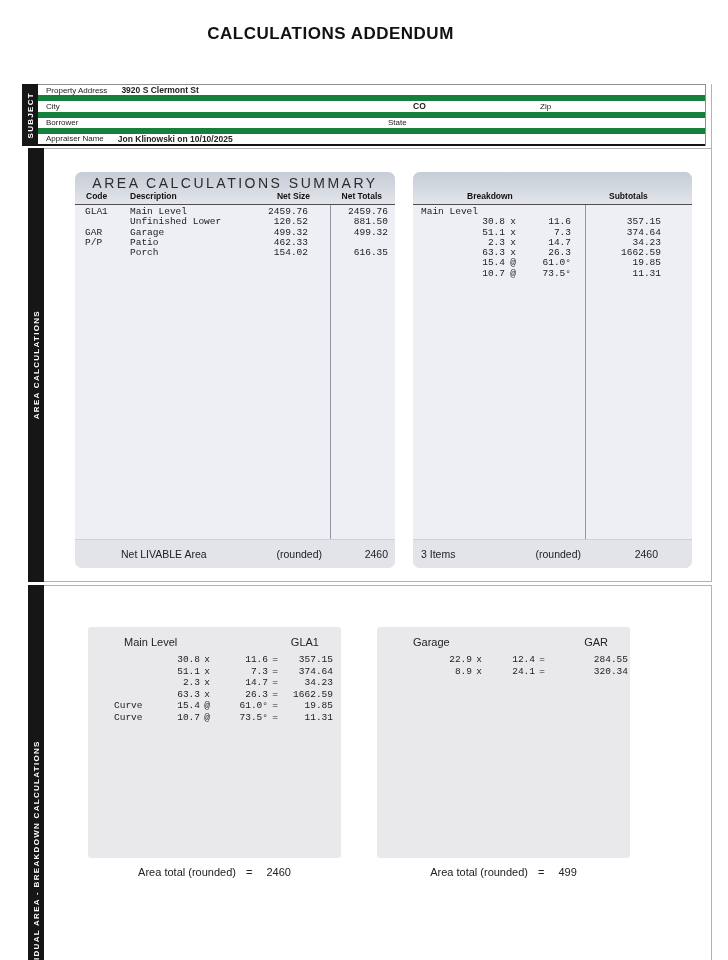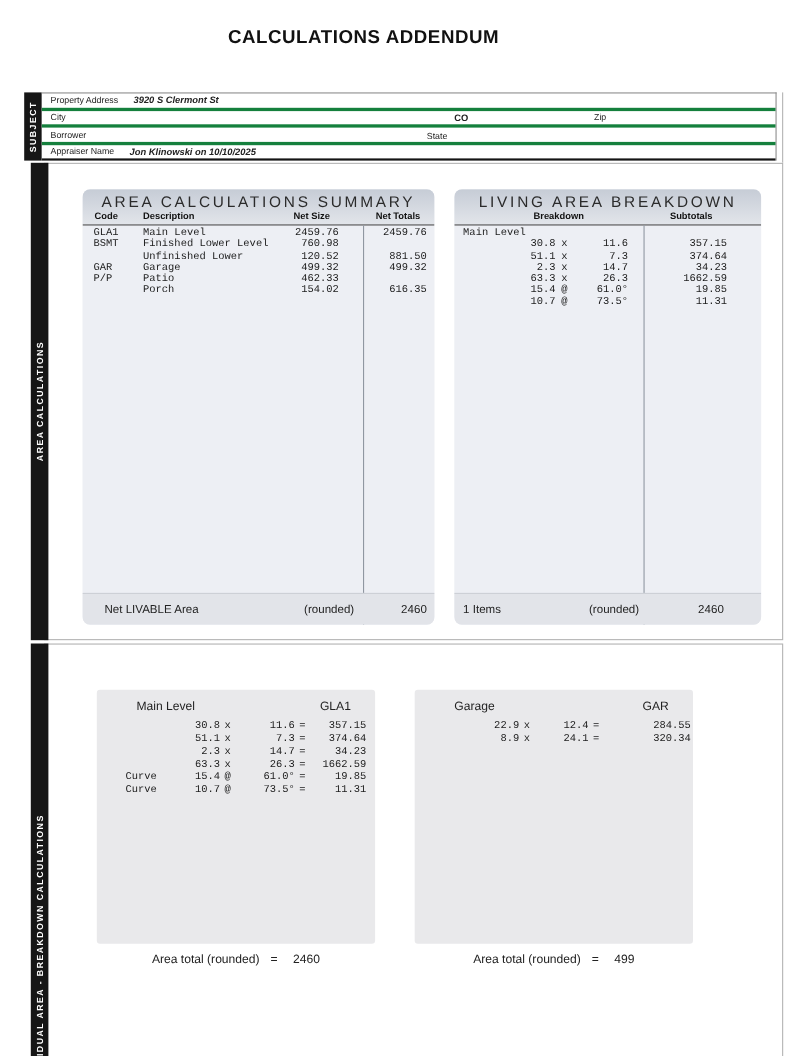--- a/index.html
+++ b/index.html
@@ -31,25 +31,25 @@
   .vtext-bottom { height:100%; }
 
   
   .subject-rows {
     position:absolute; left:38px; top:84px; width:668px; height:62px;
     border-top:1px solid #8e8e8e; border-right:1px solid #8e8e8e;
     display:flex; flex-direction:column; box-sizing:border-box;
     background:#fff;
   }
   .srow { flex:1; display:flex; align-items:center;
-          border-bottom:3px solid #15803d; position:relative;
+          border-bottom:6px solid #15803d; position:relative;
           font-size:8px; color:#222; }
   .srow:last-child { border-bottom:2px solid #151515; }
   .srow .lbl { margin-left:8px; white-space:nowrap; }
-  .srow .val { font-weight:bold; font-size:8.5px; margin-left:14px; white-space:nowrap;font-style:italic; }
+  .srow .val { font-weight:bold; font-size:8.5px; margin-left:14px; white-space:nowrap; }
   .srow .pos-state-lbl { position:absolute; left:350px;margin-top:33px; }
   .srow .pos-state-val { position:absolute; left:375px; font-weight:bold; font-size:8.5px; }
   .srow .pos-zip-lbl   { position:absolute; left:502px; }
 
   .outer-right-line { position:absolute; left:711px; top:84px; width:1px; height:64px; background:#b3b3b3; }
 
   
   .sec { position:absolute; left:40px; width:672px; background:#fff;
          border:1px solid #b3b3b3; box-sizing:border-box; }
   .sec-area { top:148px; height:434px; }
@@ -73,21 +73,21 @@
            font-family:"Liberation Mono", monospace; font-size:9.5px;
            line-height:10.3px; padding-top:2px; color:#1c1c1c; }
   .vdiv  { position:absolute; top:33px; bottom:0; width:1px; background:#9097a1; }
   .vdiv-summary   { left:255px; }
   .vdiv-breakdown { left:172px; }
 
   .pfoot { position:absolute; bottom:0; left:0; right:0; height:28px;
            background:#e2e4e9; border-top:1px solid #cdd0d6;
            font-size:10.5px; display:flex; align-items:center; color:#222; }
   .pfoot span { white-space:nowrap; }
-  .panel-summary  .f-label { margin-left:20px; }
+  .panel-summary  .f-label { margin-left:46px; }
   .panel-summary  .f-round { position:absolute; right:73px; }
   .panel-summary  .f-total { position:absolute; right:7px; }
   .panel-breakdown .f-label { margin-left:8px; }
   .panel-breakdown .f-round { position:absolute; right:111px; }
   .panel-breakdown .f-total { position:absolute; right:34px; }
 
   .sumrow { display:grid; grid-template-columns:45px 120px 58px 87px;
             padding-left:10px; }
   .sumrow .c3 { text-align:right; }
   .sumrow .c4 { text-align:right; padding-right:7px; }
@@ -156,36 +156,30 @@
 <div class="vbar vbar-area">
   <span class="vtext">AREA CALCULATIONS</span>
 </div>
 
 <div class="panel panel-summary">
   <div class="phead">
     <div class="ptitle">AREA CALCULATIONS SUMMARY</div>
     <div class="pcols">
       <span style="left:11px">Code</span>
       <span style="left:55px">Description</span>
-      <span style="right:95px">Net Size</span>
+      <span style="right:85px">Net Size</span>
       <span style="right:13px">Net Totals</span>
     </div>
   </div>
   <div class="pbody">
     <div class="sumrow">
       <span>GLA1</span>
       <span>Main Level</span>
       <span class="c3">2459.76</span>
       <span class="c4">2459.76</span>
-    </div>
-    <div class="sumrow">
-      <span>BSMT</span>
-      <span>Finished Lower Level</span>
-      <span class="c3">760.98</span>
-      <span class="c4"></span>
     </div>
     <div class="sumrow">
       <span></span>
       <span>Unfinished Lower</span>
       <span class="c3">120.52</span>
       <span class="c4">881.50</span>
     </div>
     <div class="sumrow">
       <span>GAR</span>
       <span>Garage</span>
@@ -208,23 +202,22 @@
   <div class="vdiv vdiv-summary"></div>
   <div class="pfoot">
     <span class="f-label">Net LIVABLE Area</span>
     <span class="f-round">(rounded)</span>
     <span class="f-total">2460</span>
   </div>
 </div>
 
 <div class="panel panel-breakdown">
   <div class="phead">
-    <div class="ptitle">LIVING AREA BREAKDOWN</div>
     <div class="pcols">
-      <span style="left:72px">Breakdown</span>
+      <span style="left:54px">Breakdown</span>
       <span style="left:196px">Subtotals</span>
     </div>
   </div>
   <div class="pbody">
     <div class="bd-group">Main Level</div>
     <div class="bdrow">
       <span class="c1">30.8</span>
       <span class="c2">x</span>
       <span class="c3">11.6</span>
       <span class="c4">357.15</span>
@@ -255,21 +248,21 @@
     </div>
     <div class="bdrow">
       <span class="c1">10.7</span>
       <span class="c2">@</span>
       <span class="c3">73.5°</span>
       <span class="c4">11.31</span>
     </div>
   </div>
   <div class="vdiv vdiv-breakdown"></div>
   <div class="pfoot">
-    <span class="f-label">1 Items</span>
+    <span class="f-label">3 Items</span>
     <span class="f-round">(rounded)</span>
     <span class="f-total">2460</span>
   </div>
 </div>
 
 <div class="sec sec-dual"></div>
 <div class="vbar vbar-dual">
   <span class="vtext vtext-bottom">IDUAL AREA - BREAKDOWN CALCULATIONS</span>
 </div>
 

